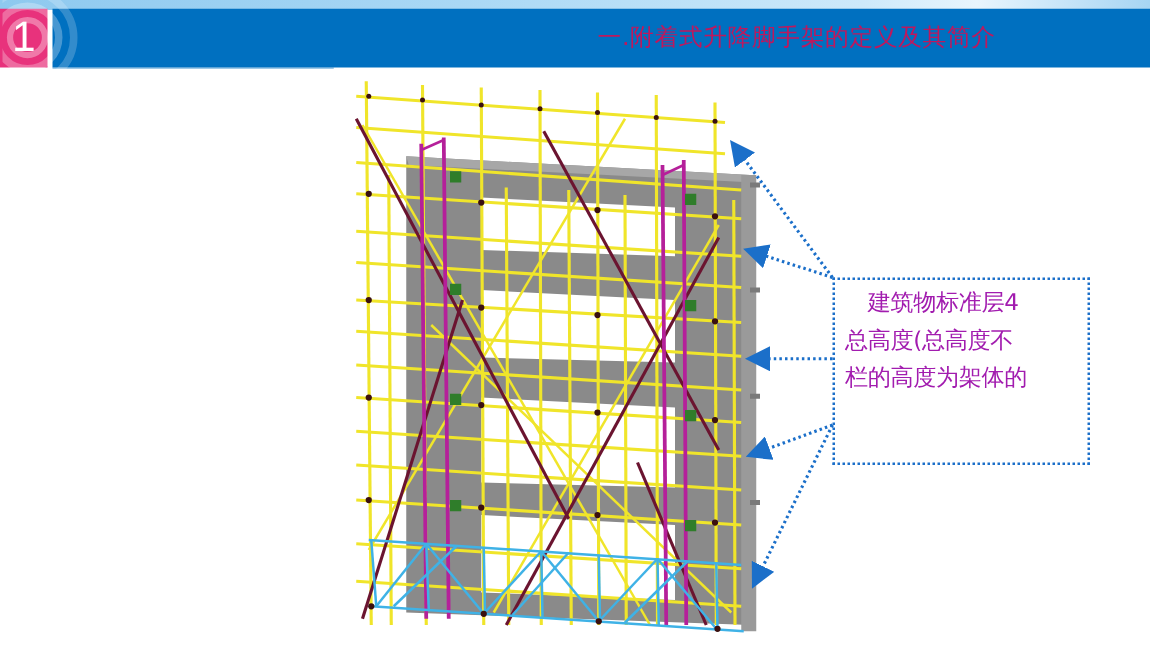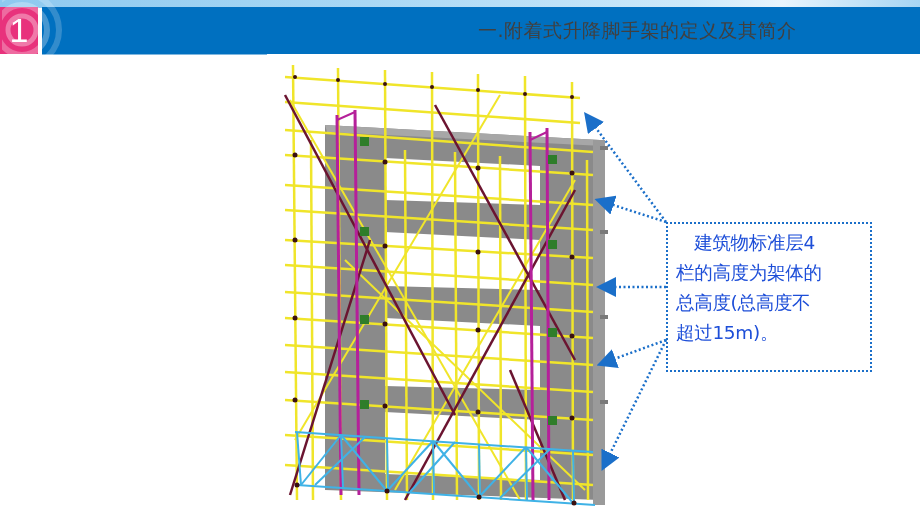--- a/index.html
+++ b/index.html
@@ -4,25 +4,25 @@
 <style>
   html, body { margin:0; padding:0; }
   body { width:920px; height:518px; position:relative; overflow:hidden; background:#ffffff; font-family:"Liberation Sans","DejaVu Sans",sans-serif; }
   .sky { position:absolute; left:0; top:0; width:920px; height:8px;
          background:linear-gradient(90deg,#8ec9ef 0%,#a9d8f5 40%,#cde9fa 75%,#e8f5fd 85%,#a6d5f3 100%); }
   .header-bar { position:absolute; left:42px; top:7px; width:878px; height:47px; background:#0070c0; }
   .header-underline { position:absolute; left:42px; top:54px; width:225px; height:1px; background:#0070c0; opacity:0.5; }
   .badge { position:absolute; left:0; top:7px; width:38px; height:47px; background:#e8327c; }
   .badge-num { position:absolute; left:0; top:7px; width:38px; height:47px; color:#fff; font-size:34px; line-height:47px; text-align:center; z-index:3; font-family:"Liberation Sans",sans-serif; }
   .rings { position:absolute; left:2px; top:0px; width:70px; height:60px; z-index:2; pointer-events:none; }
-  .title { position:absolute; left:478px; top:7px; height:47px; line-height:47px; color:#404040; font-size:19px; letter-spacing:0.5px; white-space:nowrap; font-family:"DejaVu Sans",sans-serif; }
+  .title { position:absolute; left:478px; top:7px; height:47px; line-height:47px; color:#be185d; font-size:19px; letter-spacing:0.5px; white-space:nowrap; font-family:"DejaVu Sans",sans-serif; }
   .figure { position:absolute; left:275px; top:60px; width:345px; height:458px; }
   .callout { position:absolute; left:666px; top:222px; width:206px; height:150px; box-sizing:border-box;
              border:2px dotted #1b6fc9; padding:4px 4px 0 8px; }
-  .callout p { margin:0; color:#1d4ed8; font-size:18.5px; line-height:30px; font-family:"DejaVu Sans",sans-serif; letter-spacing:-0.3px; }
+  .callout p { margin:0; color:#a21caf; font-size:18.5px; line-height:30px; font-family:"DejaVu Sans",sans-serif; letter-spacing:-0.3px; }
   .arrows { position:absolute; left:0; top:0; width:920px; height:518px; pointer-events:none; }
 </style>
 </head>
 <body>
 
 <div class="sky"></div>
 <div class="header-bar"></div>
 <div class="header-underline"></div>
 <div class="badge"></div>
 <svg class="rings" viewBox="0 0 70 60">
@@ -181,16 +181,15 @@
     <line x1="666" y1="222" x2="590" y2="120" marker-end="url(#ah)"></line>
     <line x1="666" y1="222" x2="604" y2="202" marker-end="url(#ah)"></line>
     <line x1="666" y1="287" x2="606" y2="287" marker-end="url(#ah)"></line>
     <line x1="666" y1="340" x2="606" y2="362" marker-end="url(#ah)"></line>
     <line x1="666" y1="340" x2="606" y2="462" marker-end="url(#ah)"></line>
   </g>
 </svg>
 
 <div class="callout">
   <p>　建筑物标准层4</p>
+  <p>总高度(总高度不</p>
   <p>栏的高度为架体的</p>
-  <p>总高度(总高度不</p>
-  <p>超过15m)。</p>
 </div>
 
 </body></html>

